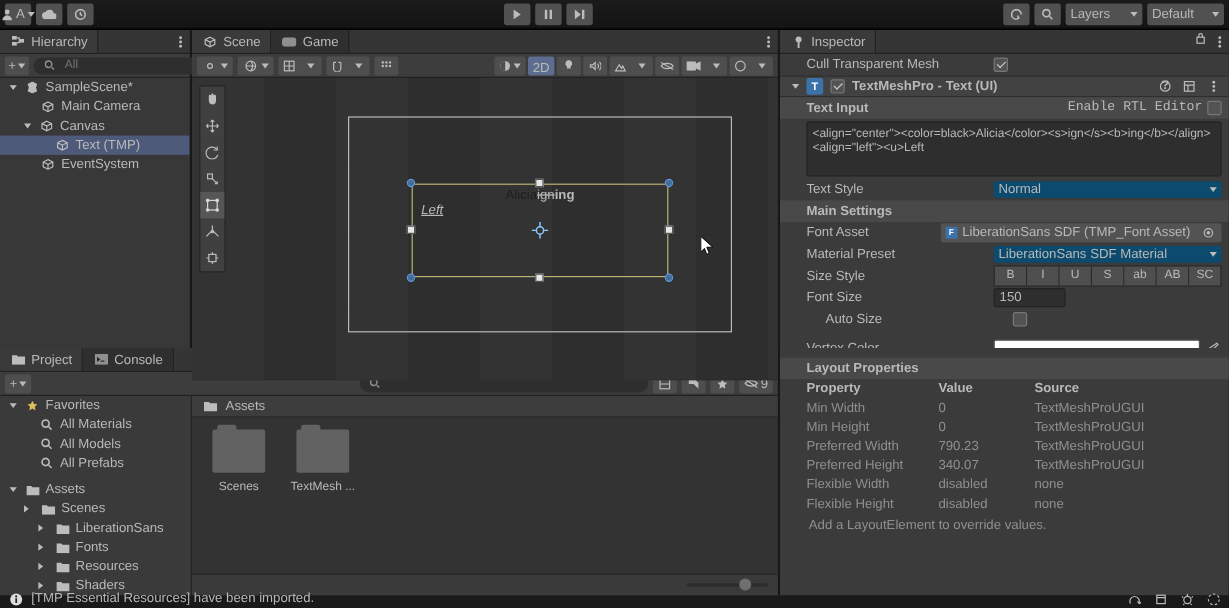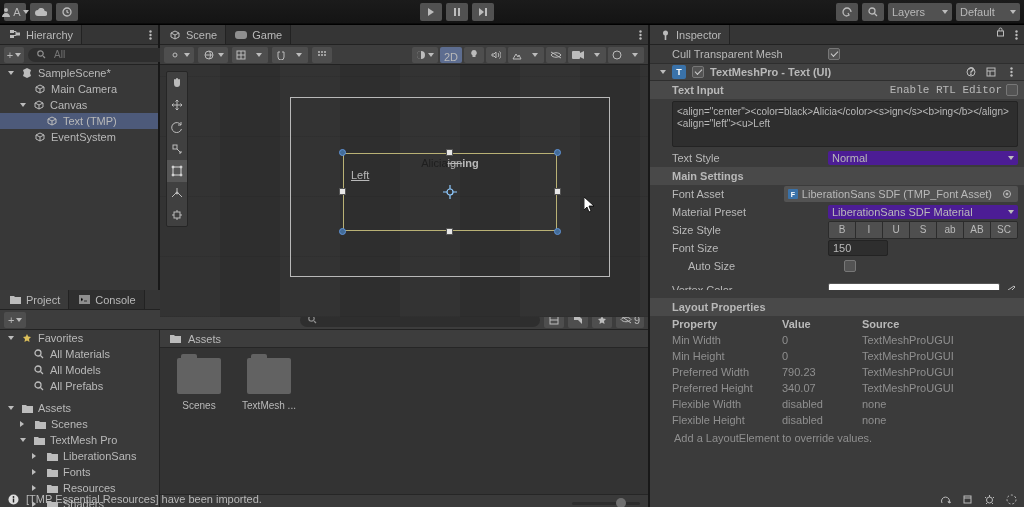--- a/index.html
+++ b/index.html
@@ -71,38 +71,38 @@
   .handle.h-bl{left:-4px;bottom:-4px;} .handle.h-br{right:-4px;bottom:-4px;}
   .handle.sq{border-radius:0;background:#e7e7e7;border-color:#555;}
   .handle.h-t{left:calc(50% - 4px);top:-4px;}
   .handle.h-b{left:calc(50% - 4px);bottom:-4px;}
   .handle.h-l{left:-4px;top:calc(50% - 4px);}
   .handle.h-r{right:-4px;top:calc(50% - 4px);}
   .pivot{position:absolute;left:calc(50% - 7px);top:calc(50% - 7px);color:#8fcaff;pointer-events:none;}
   .tmp-text{position:absolute;left:8px;top:4px;right:8px;font-size:24px;color:#dedede;}
   .tmp-text .center{text-align:center;}
   .tmp-text .black{color:#1e1e1e;}
-  .tmp-text .left{text-decoration:underline;}
+  .tmp-text .left{text-decoration:underline;font-style:italic;}
   .cursor-arrow{position:absolute;left:424px;top:132px;pointer-events:none;}
 
   
   .sbtn{height:16px;min-width:20px;padding:0 4px;background:#4e4e4e;border-radius:2px;display:inline-flex;align-items:center;justify-content:center;font-size:10px;}
   .sbtn.on{background:#5d6d90;align-items:flex-end;}
   .sbtn-grp{display:flex;background:#4e4e4e;border-radius:2px;overflow:hidden;}
   .sbtn-grp .sbtn{border-radius:0;min-width:18px;}
 
   
   .insp-body{flex:1;overflow:hidden;display:flex;flex-direction:column;background:#3b3b3b;}
   .insp-section{background:#424242;border-top:1px solid #2e2e2e;border-bottom:1px solid #2e2e2e;height:18px;display:flex;align-items:center;padding:0 6px 0 10px;gap:6px;font-weight:bold;color:var(--text-bright);}
   .insp-sub{background:#494949;height:18px;display:flex;align-items:center;padding:0 6px 0 22px;gap:6px;color:var(--text-bright);font-weight:bold;}
   .insp-field{display:flex;align-items:center;height:18px;padding:0 6px 0 22px;gap:6px;}
   .insp-field .lbl{width:150px;}
   .insp-field .val{flex:1;display:flex;}
   .val input[type=text]{flex:1;background:#2e2e2e;border:1px solid #232323;border-radius:2px;padding:1px 4px;color:var(--text);}
-  .val .drop{flex:1;background:#4c1d95;border:none;border-radius:2px;padding:1px 4px;display:flex;align-items:center;gap:4px;}
+  .val .drop{flex:1;background:#0c4a6e;border:none;border-radius:2px;padding:1px 4px;display:flex;align-items:center;gap:4px;}
   .val .objref{flex:1;background:#535353;border-radius:2px;padding:1px 4px;display:flex;align-items:center;gap:4px;}
   .btn-grp{display:flex;flex:1;border-radius:2px;overflow:hidden;border:1px solid #2b2b2b;}
   .btn-grp .b{flex:1;background:#4f4f4f;border-right:1px solid #2c2c2c;text-align:center;height:16px;line-height:16px;font-size:10px;}
   .btn-grp .b:last-child{border-right:none;}
   .textarea{margin:2px 6px 2px 22px;height:46px;background:#2e2e2e;border:1px solid #232323;border-radius:2px;padding:4px;color:#b9b9b9;font-size:10px;line-height:12px;white-space:pre-wrap;overflow:hidden;}
 
   .color-swatch{flex:1;height:14px;background:#fff;border:1px solid #555;border-radius:2px;}
   .eyedrop{width:14px;display:flex;align-items:center;justify-content:center;margin-left:4px;}
 
   .tbl{display:grid;grid-template-columns:110px 80px 1fr;padding:0 6px 0 22px;}
@@ -812,30 +812,20 @@
           </div>
           <div class="tree-row">
             <span class="indent" style="width: 12px;"></span>
             <span class="caret closed" style="margin-right: 2px; visibility: visible;"></span>
             <span class="mini-ic">
               <svg width="11" height="9">
                 <path d="M0 1h4l1 1h6v7H0z" fill="#bcbcbc"></path>
               </svg>
             </span>
             <span>Scenes</span>
-          </div>
-          <div class="tree-row">
-            <span class="indent" style="width: 12px;"></span>
-            <span class="caret " style="margin-right: 2px; visibility: visible;"></span>
-            <span class="mini-ic">
-              <svg width="11" height="9">
-                <path d="M0 1h4l1 1h6v7H0z" fill="#bcbcbc"></path>
-              </svg>
-            </span>
-            <span>TextMesh Pro</span>
           </div>
           <div class="tree-row">
             <span class="indent" style="width: 24px;"></span>
             <span class="caret closed" style="margin-right: 2px; visibility: visible;"></span>
             <span class="mini-ic">
               <svg width="11" height="9">
                 <path d="M0 1h4l1 1h6v7H0z" fill="#bcbcbc"></path>
               </svg>
             </span>
             <span>LiberationSans</span>

